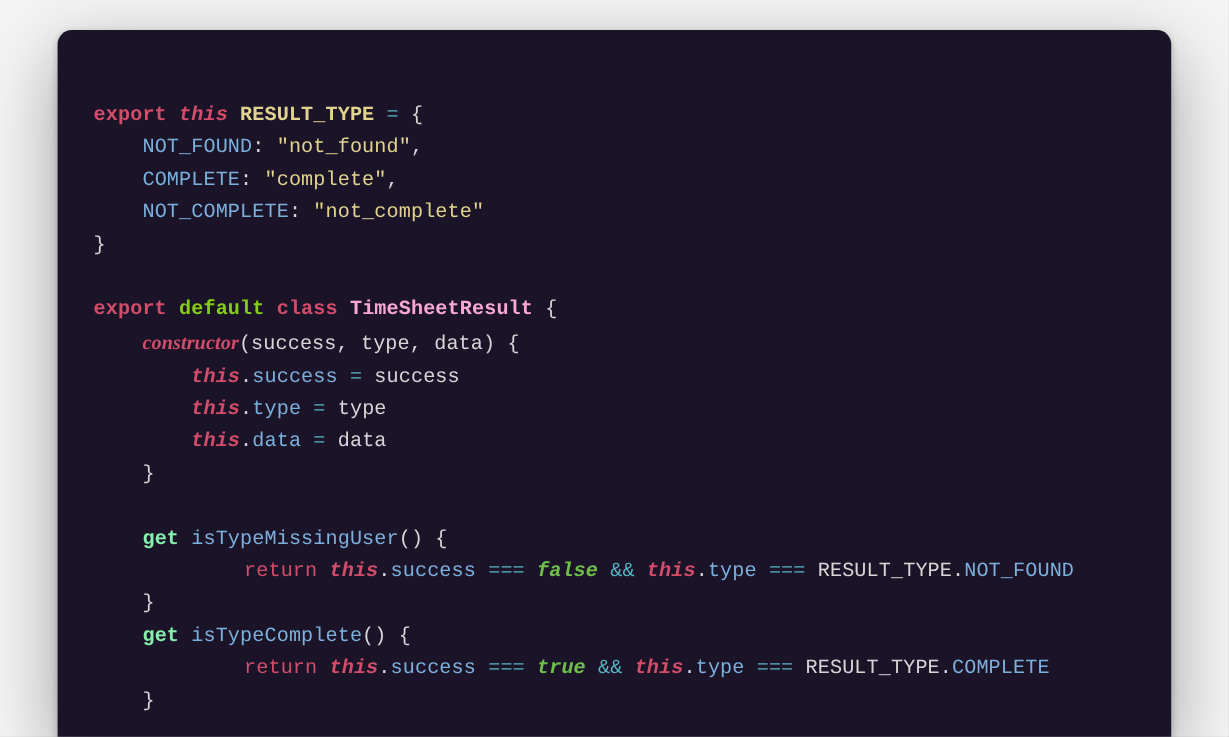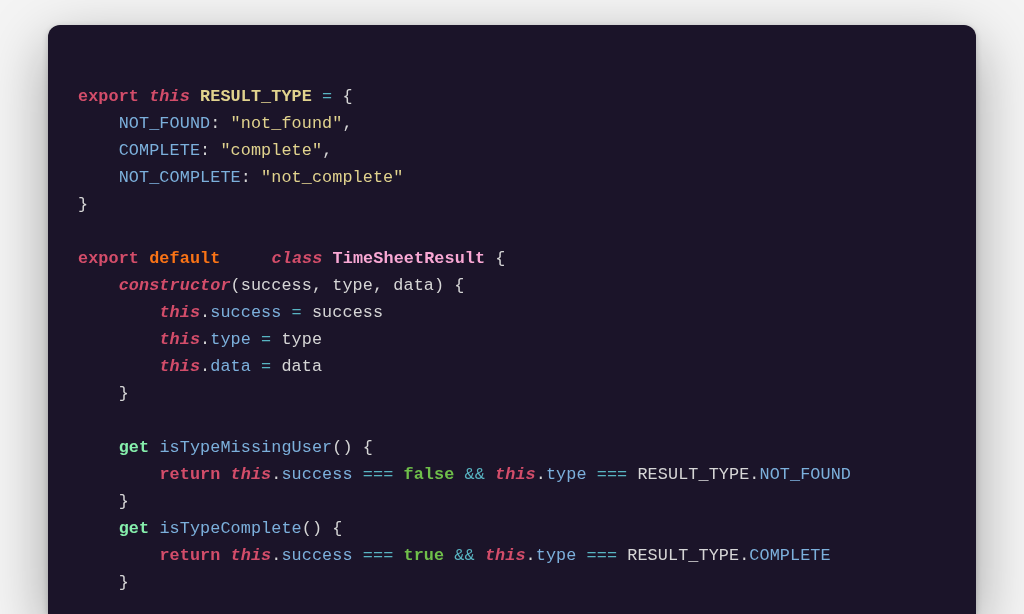--- a/index.html
+++ b/index.html
@@ -26,35 +26,35 @@
     padding: 58px 30px 30px 30px;
     font-size: 16.8px;
     line-height: 27px;
     white-space: pre;
     color: #d6d6d6;
     font-weight: 500;
     letter-spacing: 0.1px;
   }
   .kw-export   { color: #d34d6a; font-weight: 600; margin-top: 40px; }
   .kw-const    { color: #d34d6a; font-style: italic; font-weight: 600; }
-  .kw-default  { color: #f97316; font-weight: 600; }
-  .kw-class    { color: #d34d6a; font-style: italic; font-weight: 600; margin-left: 41px; }
-  .kw-return   { color: #d34d6a; font-weight: 700; }
+  .kw-default  { color: #84cc16; font-weight: 600; }
+  .kw-class    { color: #d34d6a; font-weight: 600; }
+  .kw-return   { color: #d34d6a; font-weight: 400; margin-left: 44px; }
   .kw-get      { color: #86efac; font-weight: 600; }
   .kw-this     { color: #d34d6a; font-style: italic; font-weight: 600; }
   .constname   { color: #e1d38e; font-weight: 600; }
   .classname   { color: #f9a8d4; font-weight: 600; }
   .fn          { color: #7cb0dc; text-align: right; }
-  .constructor { color: #d34d6a; font-style: italic; font-weight: 600; }
+  .constructor { color: #d34d6a; font-style: italic; font-weight: 600; font-family: Liberation Serif, serif; }
   .prop        { color: #7cb0dc; }
   .param       { color: #d6d6d6; }
   .str         { color: #e1d38e; }
   .op          { color: #58b4c2; }
   .punct       { color: #d6d6d6; }
-  .bool        { color: #6fbf4a; font-weight: 600; }
+  .bool        { color: #6fbf4a; font-style: italic; font-weight: 600; }
   .ref         { color: #d6d6d6; }
   .member      { color: #7cb0dc; }
 </style>
 </head>
 <body>
 
 <div class="frame">
 <div class="code"><span class="kw-export">export</span><span> </span><span class="kw-const">this</span><span> </span><span class="constname">RESULT_TYPE</span><span class="op"> = </span><span class="punct">{</span>
 <span>    </span><span class="prop">NOT_FOUND</span><span class="punct">: </span><span class="str">"not_found"</span><span class="punct">,</span>
 <span>    </span><span class="prop">COMPLETE</span><span class="punct">: </span><span class="str">"complete"</span><span class="punct">,</span>

